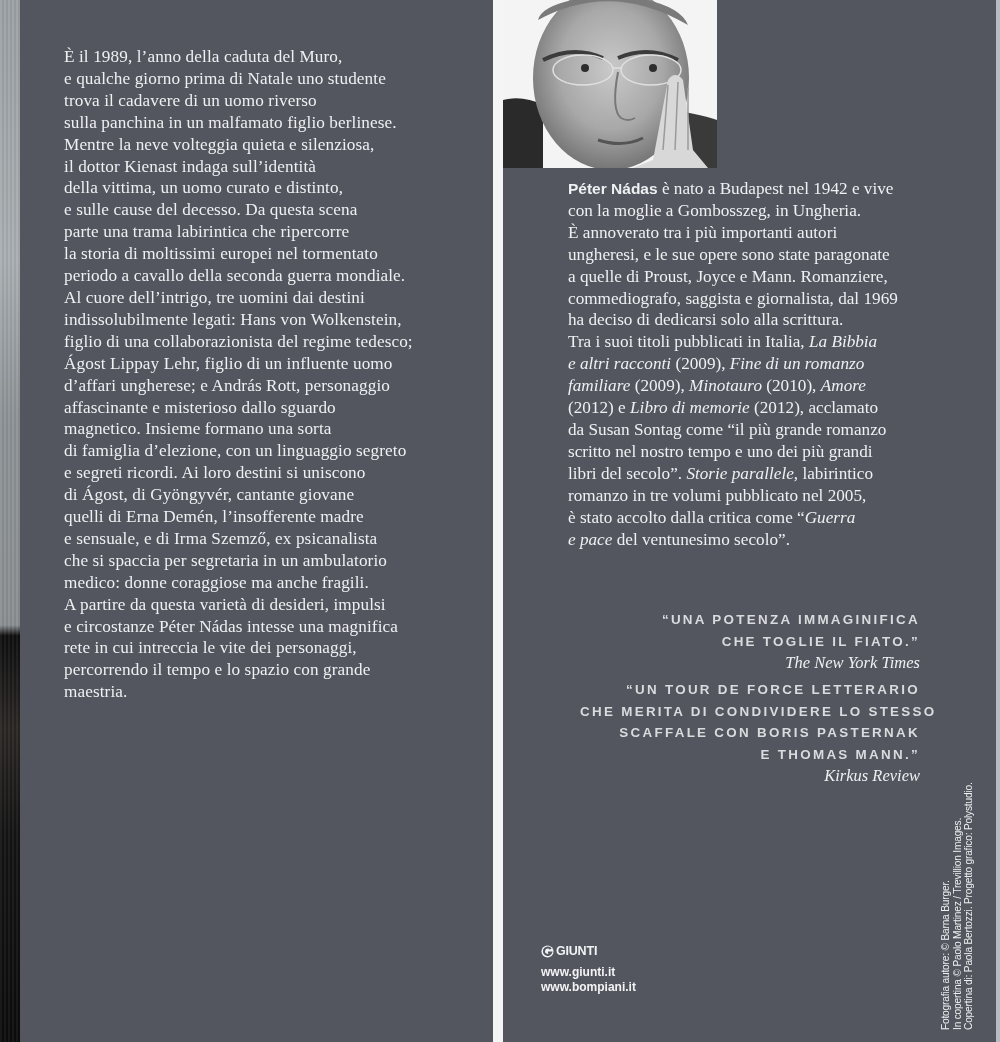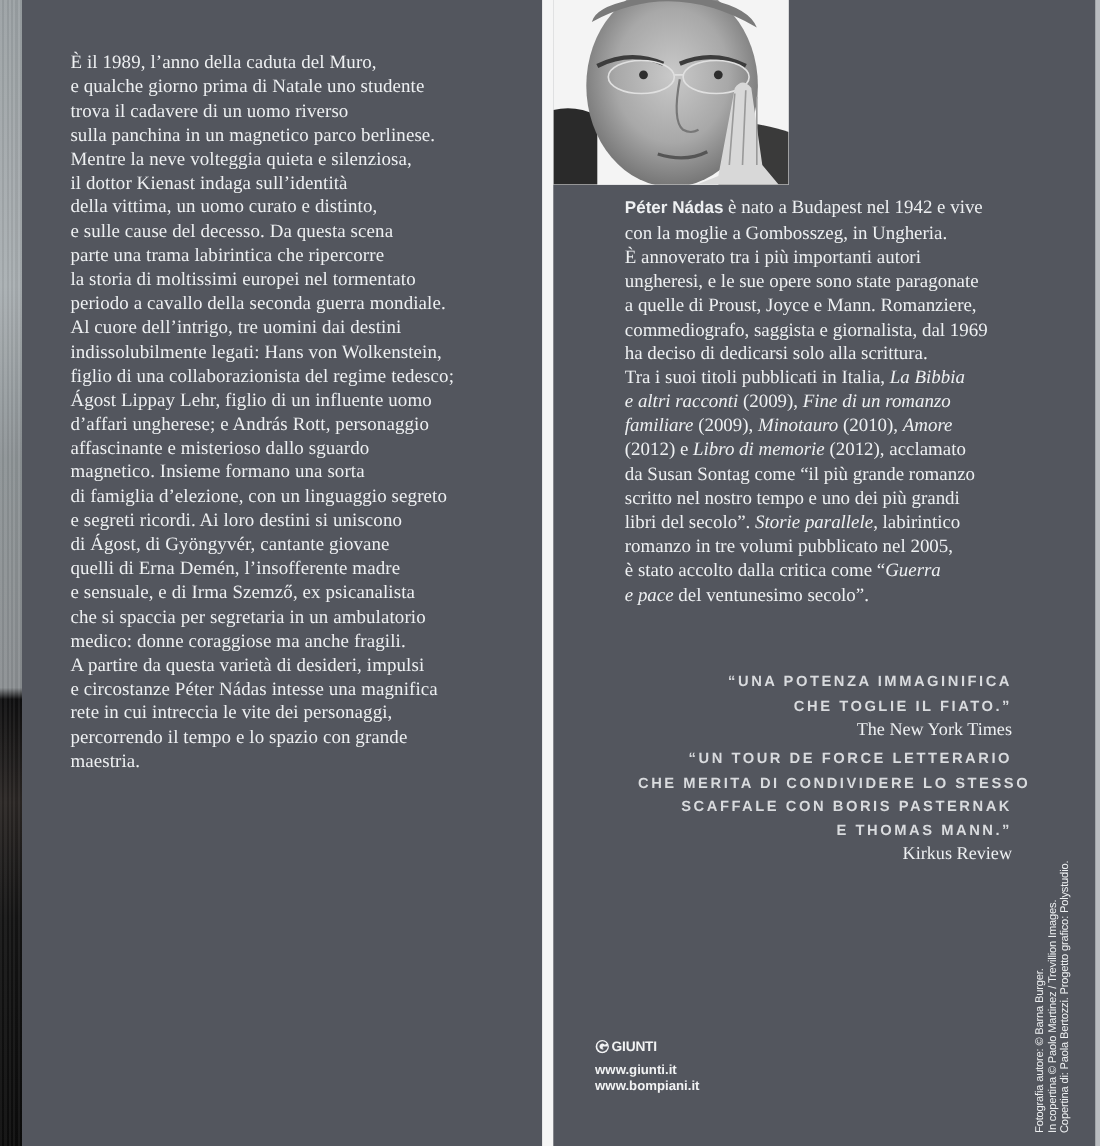--- a/index.html
+++ b/index.html
@@ -59,21 +59,21 @@
 
     .quotes {
       position: absolute; left: 580px; top: 609px; width: 340px;
       text-align: right; color: #d9dbde;
     }
     .quote-text {
       font-family: "Liberation Sans", "DejaVu Sans", sans-serif; font-weight: bold;
       font-size: 13.4px; letter-spacing: 2.3px; line-height: 21.5px; display: block; white-space: nowrap;
     }
     .quote-source {
-      font-family: "Liberation Serif", "DejaVu Serif", serif; 
+      font-family: "Liberation Serif", "DejaVu Serif", serif; font-style: italic;
       font-size: 16.5px; line-height: 22px; color: #eef0f2; display: block;
     }
     .quote-block + .quote-block { margin-top: 5px; }
 
     .publisher {
       position: absolute; left: 541px; top: 944px;
       color: #f2f3f4; font-family: "Liberation Sans", "DejaVu Sans", sans-serif;
     }
     .pub-logo { display: flex; align-items: flex-end; gap: 2px; font-size: 12.5px; font-weight: bold; letter-spacing: -0.2px; }
     .pub-logo .g { width: 13px; height: 13px; }
@@ -97,21 +97,21 @@
 
 <div class="flap-left"></div>
 <div class="gutter"></div>
 <div class="flap-right"></div>
 <div class="right-edge"></div>
 
 <div class="synopsis" id="synopsis">
     <span class="line">È il 1989, l’anno della caduta del Muro,</span>
     <span class="line">e qualche giorno prima di Natale uno studente</span>
     <span class="line">trova il cadavere di un uomo riverso</span>
-    <span class="line">sulla panchina in un magnetico parco berlinese.</span>
+    <span class="line">sulla panchina in un malfamato figlio berlinese.</span>
     <span class="line">Mentre la neve volteggia quieta e silenziosa,</span>
     <span class="line">il dottor Kienast indaga sull’identità</span>
     <span class="line">della vittima, un uomo curato e distinto,</span>
     <span class="line">e sulle cause del decesso. Da questa scena</span>
     <span class="line">parte una trama labirintica che ripercorre</span>
     <span class="line">la storia di moltissimi europei nel tormentato</span>
     <span class="line">periodo a cavallo della seconda guerra mondiale.</span>
     <span class="line">Al cuore dell’intrigo, tre uomini dai destini</span>
     <span class="line">indissolubilmente legati: Hans von Wolkenstein,</span>
     <span class="line">figlio di una collaborazionista del regime tedesco;</span>

